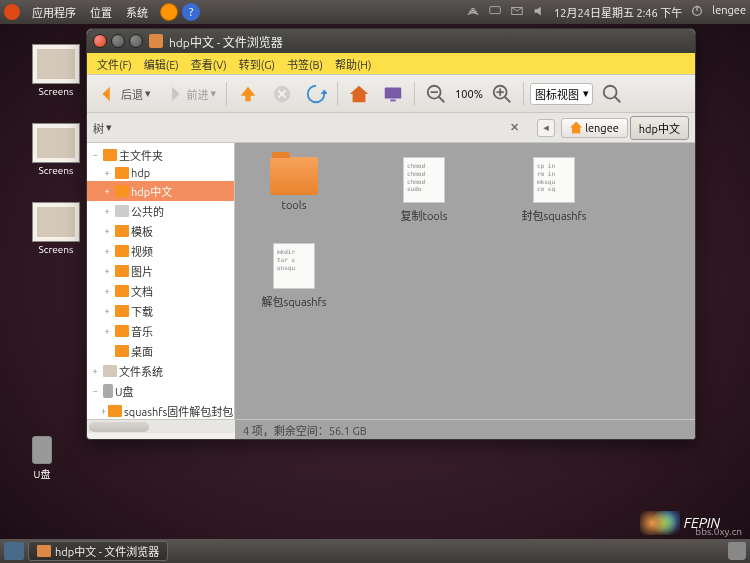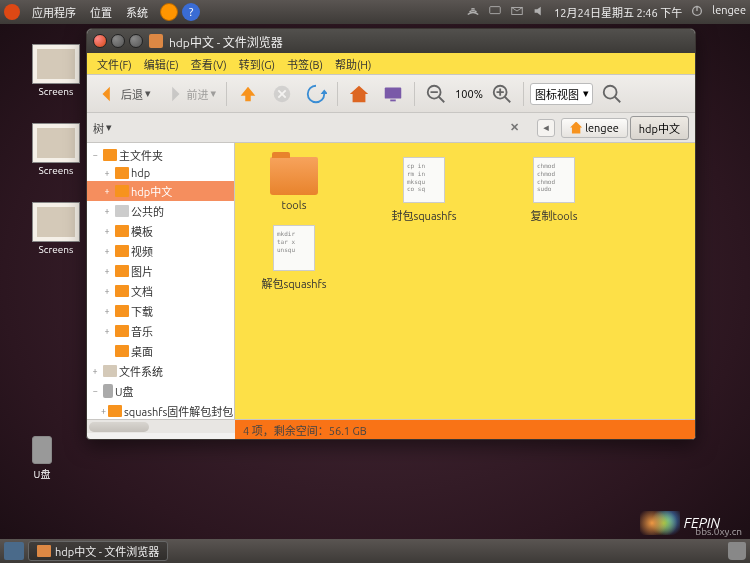--- a/index.html
+++ b/index.html
@@ -59,30 +59,30 @@
 .tree-row.selected { background: #f58e5e; color: #fff; }
 .tree-row .exp { width: 12px; text-align: center; color: #888; font-size: 9px; }
 .tree-row.selected .exp { color: #fff; }
 .tree-row .ticon { width: 14px; height: 12px; background: #f7931e; border-radius: 1px; flex-shrink: 0; position: relative; }
 .tree-row .ticon.home::before { content: ""; position: absolute; top: -4px; left: 2px; border: 5px solid transparent; border-bottom-color: #f7931e; }
 .tree-row .ticon.fs { background: #d4c9b8; }
 .tree-row .ticon.usb { background: #aaa; border-radius: 2px; width: 10px; height: 14px; }
 .tree-row .ticon.disabled { background: #ccc; }
 .indent1 { padding-left: 14px; }
 
-.content { flex: 1; background: #fde047; padding: 14px; display: flex; flex-wrap: wrap; align-content: flex-start; gap: 2px 40px; }
+.content { flex: 1; background: #a3a3a3; padding: 14px; display: flex; flex-wrap: wrap; align-content: flex-start; gap: 20px 40px; }
 .file-item { width: 90px; text-align: center; font-size: 11px; color: #333; cursor: pointer; }
 .file-item .folder-icon { width: 48px; height: 38px; margin: 0 auto 4px; background: linear-gradient(#f7a35c, #e8832c); border-radius: 2px 2px 3px 3px; position: relative; }
 .file-item .folder-icon::before { content: ""; position: absolute; top: -5px; left: 2px; width: 18px; height: 6px; background: #e8832c; border-radius: 2px 2px 0 0; }
 .file-item .script-icon { width: 42px; height: 46px; margin: 0 auto 4px; background: #fafaf8; border: 1px solid #ccc; font-size: 6px; color: #888; padding: 4px 3px; text-align: left; line-height: 1.3; font-family: monospace; position: relative; white-space: pre; overflow: hidden; }
 
 .sidebar-scroll { height: 14px; background: #e8e6e3; border-top: 1px solid #c8c6c3; width: 148px; position: relative; }
 .sidebar-scroll::after { content: ""; position: absolute; left: 2px; top: 2px; width: 60px; height: 10px; background: linear-gradient(#d8d5d0, #c4c0ba); border-radius: 5px; }
 
-.statusbar { height: 20px; background: #f97316; border-top: 1px solid #c8c6c3; font-size: 11px; color: #444; display: flex; align-items: center; padding: 0 8px; }
+.statusbar { height: 20px; background: #a3a3a3; border-top: 1px solid #c8c6c3; font-size: 11px; color: #444; display: flex; align-items: center; padding: 0 8px; }
 
 
 .taskbar { position: absolute; bottom: 0; left: 0; right: 0; height: 24px; background: linear-gradient(#5a5552, #3d3a37); display: flex; align-items: center; padding: 0 4px; gap: 4px; z-index: 10; }
 .taskbar .show-desktop { width: 20px; height: 18px; background: #4a6a8a; border-radius: 2px; cursor: pointer; }
 .task-item { display: flex; align-items: center; gap: 4px; background: rgba(0,0,0,0.25); border: 1px solid #666; border-radius: 3px; padding: 1px 8px; font-size: 11px; color: #eee; cursor: pointer; height: 20px; }
 .task-item .ticon2 { width: 14px; height: 12px; background: #dd8844; border-radius: 1px; }
 .taskbar .tray { margin-left: auto; display: flex; align-items: center; gap: 4px; }
 .trash { width: 18px; height: 18px; background: #888; border-radius: 2px 2px 4px 4px; }
 
 .watermark { position: absolute; right: 8px; bottom: 26px; font-size: 10px; color: rgba(255,255,255,0.6); z-index: 3; }
@@ -325,34 +325,34 @@
           <span class="ticon folder"></span>
           <span>squashfs固件解包封包</span>
         </div>
       </div>
     <div class="content" id="content">
         <div class="file-item">
           <div class="folder-icon"></div>
           <div>tools</div>
         </div>
         <div class="file-item">
+          <div class="script-icon">chmod
+chmod
+chmod
+sudo</div>
+          <div>复制tools</div>
+        </div>
+        <div class="file-item">
           <div class="script-icon">cp in
 rm in
 mksqu
 co sq</div>
           <div>封包squashfs</div>
         </div>
         <div class="file-item">
-          <div class="script-icon">chmod
-chmod
-chmod
-sudo</div>
-          <div>复制tools</div>
-        </div>
-        <div class="file-item">
           <div class="script-icon">mkdir
 tar x
 unsqu</div>
           <div>解包squashfs</div>
         </div>
       </div>
   </div>
 
   <div style="display:flex;">
     <div class="sidebar-scroll"></div>

